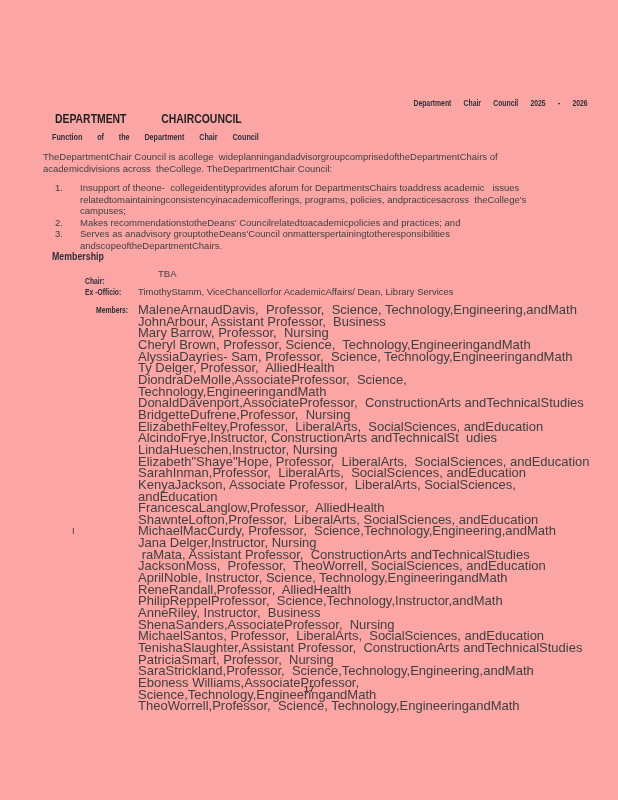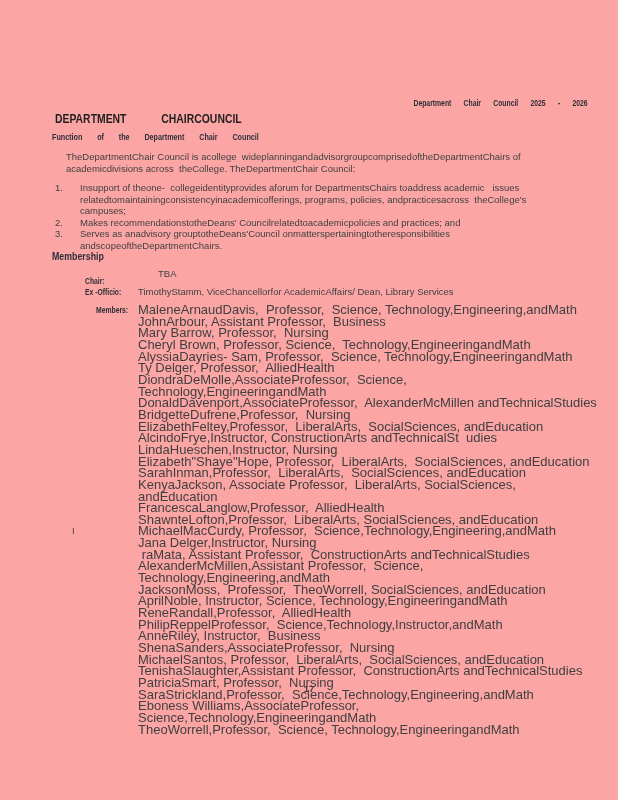--- a/index.html
+++ b/index.html
@@ -31,21 +31,21 @@
   }
   .page-title .cond { word-spacing:40px; }
   
   .function-heading {
     position:absolute; top:132px; left:52px;
     font-size:9px; font-weight:bold; color:#2e2e3a;
   }
   .function-heading .cond { word-spacing:16px; }
   
   .intro {
-    position:absolute; top:151px; left:66px; width:528px;
+    position:absolute; top:151px; left:43px; width:528px;
     font-size:9.5px; line-height:11.6px;
     white-space:pre-wrap;
   }
   
   .function-list {
     position:absolute; top:182px; left:55px; width:506px;
     font-size:9.5px; line-height:11.6px;
   }
   .list-item { display:flex; }
   .list-num { flex:0 0 25px; }
@@ -137,34 +137,33 @@
 
   <div class="members-list">
 
   <div class="member-line">MaleneArnaudDavis,  Professor,  Science, Technology,Engineering,andMath</div>
       <div class="member-line">JohnArbour, Assistant Professor,  Business</div>
       <div class="member-line">Mary Barrow, Professor,  Nursing</div>
       <div class="member-line">Cheryl Brown, Professor, Science,  Technology,EngineeringandMath</div>
       <div class="member-line">AlyssiaDayries- Sam, Professor,  Science, Technology,EngineeringandMath</div>
       <div class="member-line">Ty Delger, Professor,  AlliedHealth</div>
       <div class="member-line">DiondraDeMolle,AssociateProfessor,  Science, Technology,EngineeringandMath</div>
-      <div class="member-line">DonaldDavenport,AssociateProfessor,  AlexanderMcMillen andTechnicalStudies</div>
+      <div class="member-line">DonaldDavenport,AssociateProfessor,  ConstructionArts andTechnicalStudies</div>
       <div class="member-line">BridgetteDufrene,Professor,  Nursing</div>
       <div class="member-line">ElizabethFeltey,Professor,  LiberalArts,  SocialSciences, andEducation</div>
       <div class="member-line">AlcindoFrye,Instructor, ConstructionArts andTechnicalSt  udies</div>
       <div class="member-line">LindaHueschen,Instructor, Nursing</div>
       <div class="member-line">Elizabeth"Shaye"Hope, Professor,  LiberalArts,  SocialSciences, andEducation</div>
       <div class="member-line">SarahInman,Professor,  LiberalArts,  SocialSciences, andEducation</div>
       <div class="member-line">KenyaJackson, Associate Professor,  LiberalArts, SocialSciences, andEducation</div>
       <div class="member-line">FrancescaLanglow,Professor,  AlliedHealth</div>
       <div class="member-line">ShawnteLofton,Professor,  LiberalArts, SocialSciences, andEducation</div>
       <div class="member-line">MichaelMacCurdy, Professor,  Science,Technology,Engineering,andMath</div>
       <div class="member-line">Jana Delger,Instructor, Nursing</div>
       <div class="member-line"> raMata, Assistant Professor,  ConstructionArts andTechnicalStudies</div>
-      <div class="member-line">AlexanderMcMillen,Assistant Professor,  Science, Technology,Engineering,andMath</div>
       <div class="member-line">JacksonMoss,  Professor,  TheoWorrell, SocialSciences, andEducation</div>
       <div class="member-line">AprilNoble, Instructor, Science, Technology,EngineeringandMath</div>
       <div class="member-line">ReneRandall,Professor,  AlliedHealth</div>
       <div class="member-line">PhilipReppelProfessor,  Science,Technology,Instructor,andMath</div>
       <div class="member-line">AnneRiley, Instructor,  Business</div>
       <div class="member-line">ShenaSanders,AssociateProfessor,  Nursing</div>
       <div class="member-line">MichaelSantos, Professor,  LiberalArts,  SocialSciences, andEducation</div>
       <div class="member-line">TenishaSlaughter,Assistant Professor,  ConstructionArts andTechnicalStudies</div>
       <div class="member-line">PatriciaSmart, Professor,  Nursing</div>
       <div class="member-line">SaraStrickland,Professor,  Science,Technology,Engineering,andMath</div>

